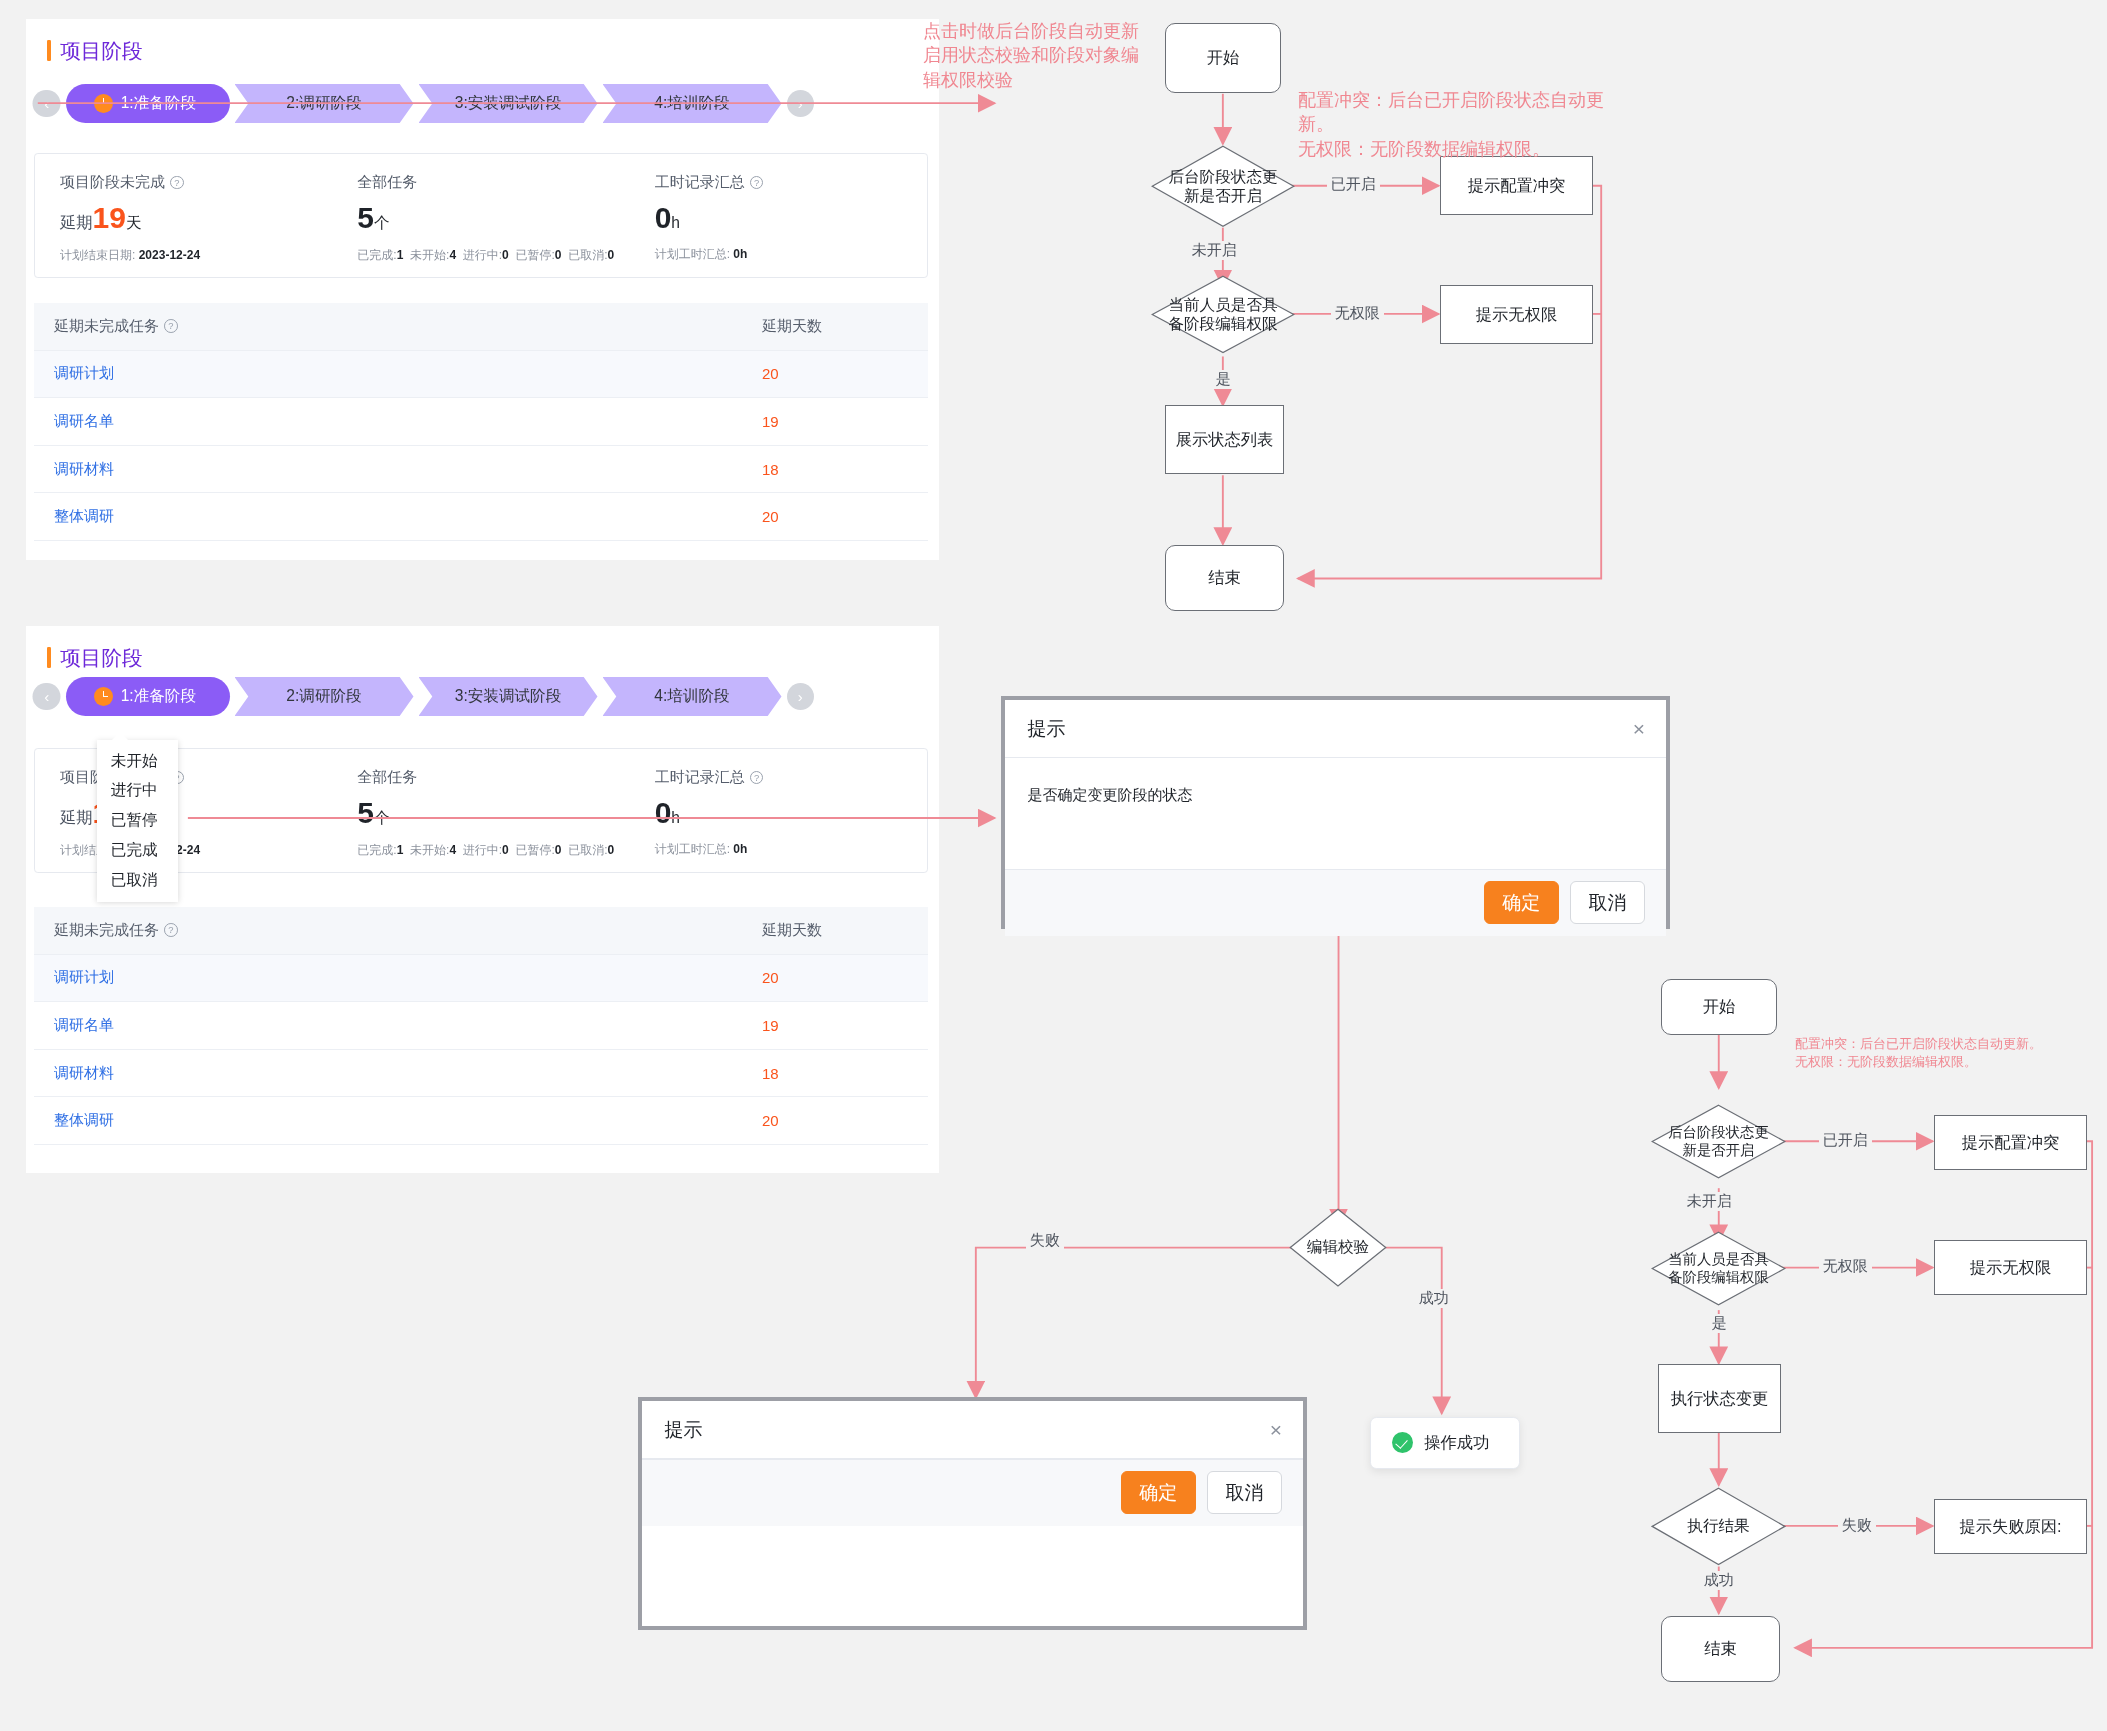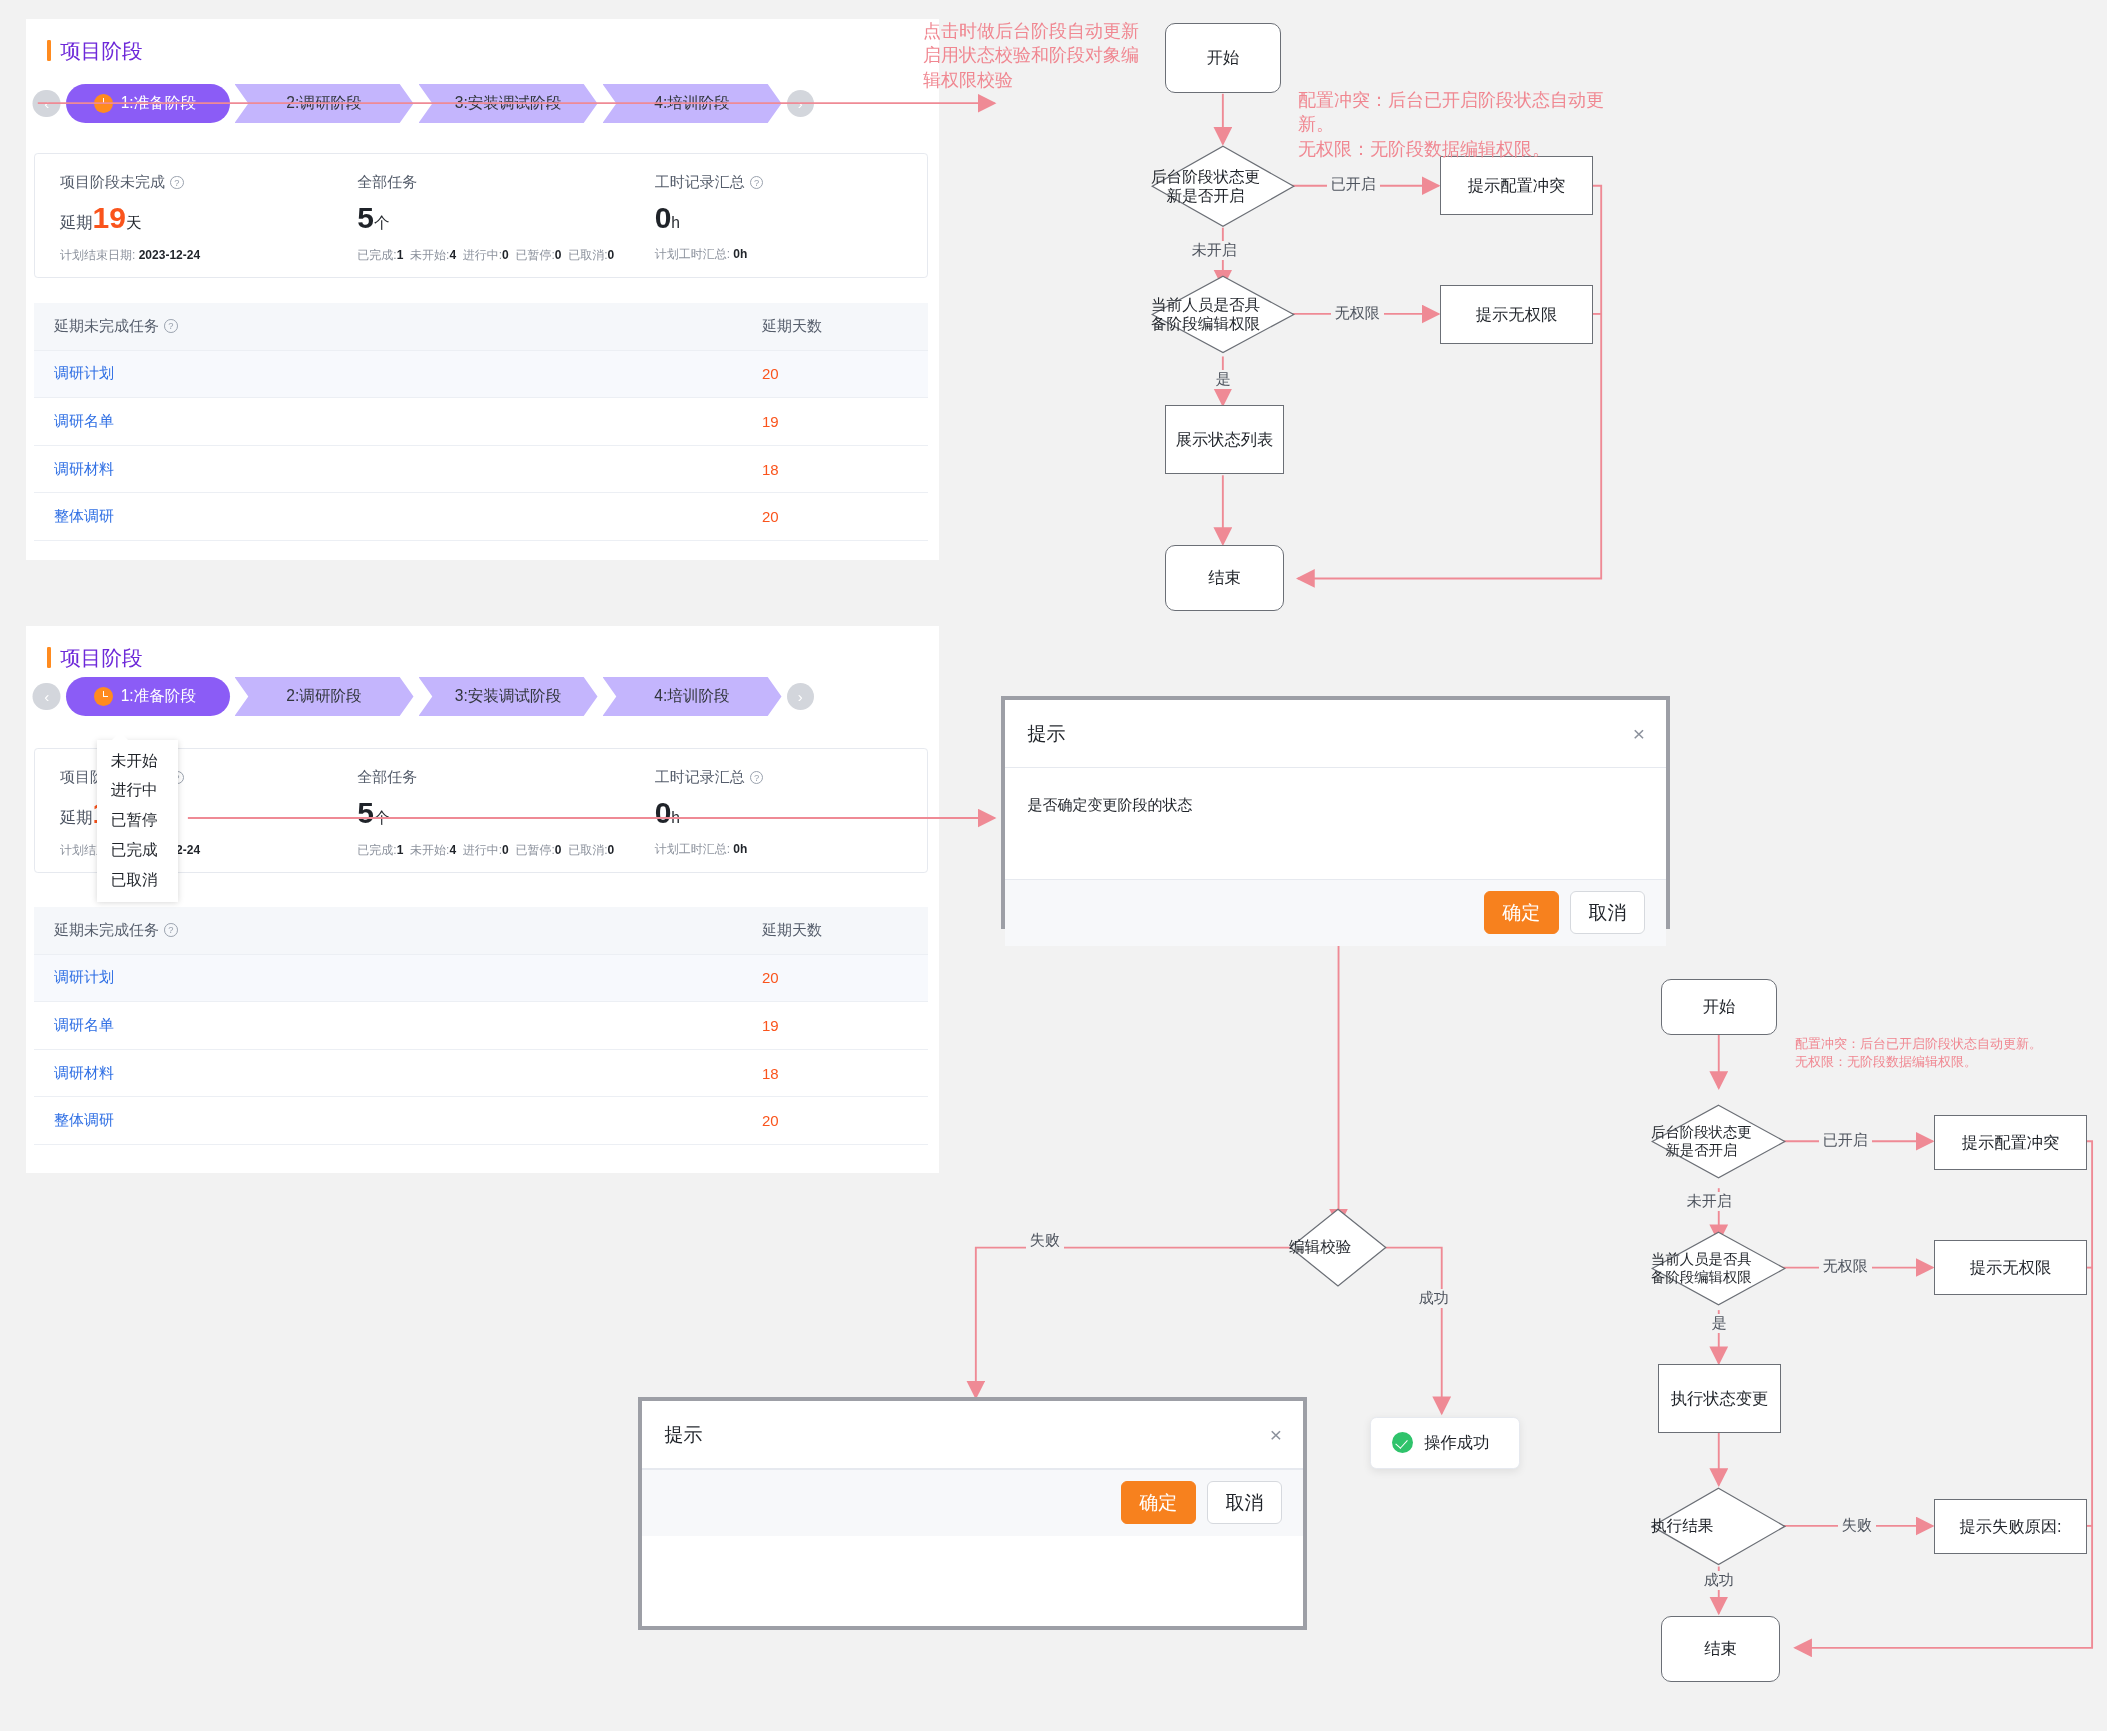--- a/index.html
+++ b/index.html
@@ -229,21 +229,21 @@
 
   
   .modal {
     position: absolute;
     background: #ffffff;
     border: 4.4px solid #9d9fa6;
     box-sizing: border-box;
     z-index: 50;
   }
   .modal-head {
-    height: 68px;
+    height: 58px;
     display: flex;
     align-items: center;
     justify-content: space-between;
     padding: 0 21px 0 22.5px;
     border-bottom: 0.6px solid #e6e9ef;
     box-sizing: border-box;
   }
   .modal-title { font-size: 19px; color: #1f2329; }
   .modal-close { font-size: 21px; color: #8b919c; line-height: 1; cursor: pointer; }
   .modal-body {
@@ -317,20 +317,21 @@
     font-size: 16.3px;
     color: #1f2329;
     box-sizing: border-box;
     z-index: 10;
   }
   .node.round { border-radius: 10px; }
   .diamond-wrap {
     position: absolute;
     display: flex;
     align-items: center;
+    justify-content: center;
     z-index: 10;
     font-family: Liberation Serif, serif;
   }
   .diamond-wrap svg { position: absolute; inset: 0; }
   .diamond-wrap .dlabel {
     position: relative;
     font-size: 15.6px;
     color: #1f2329;
     text-align: center;
     line-height: 1.2;

